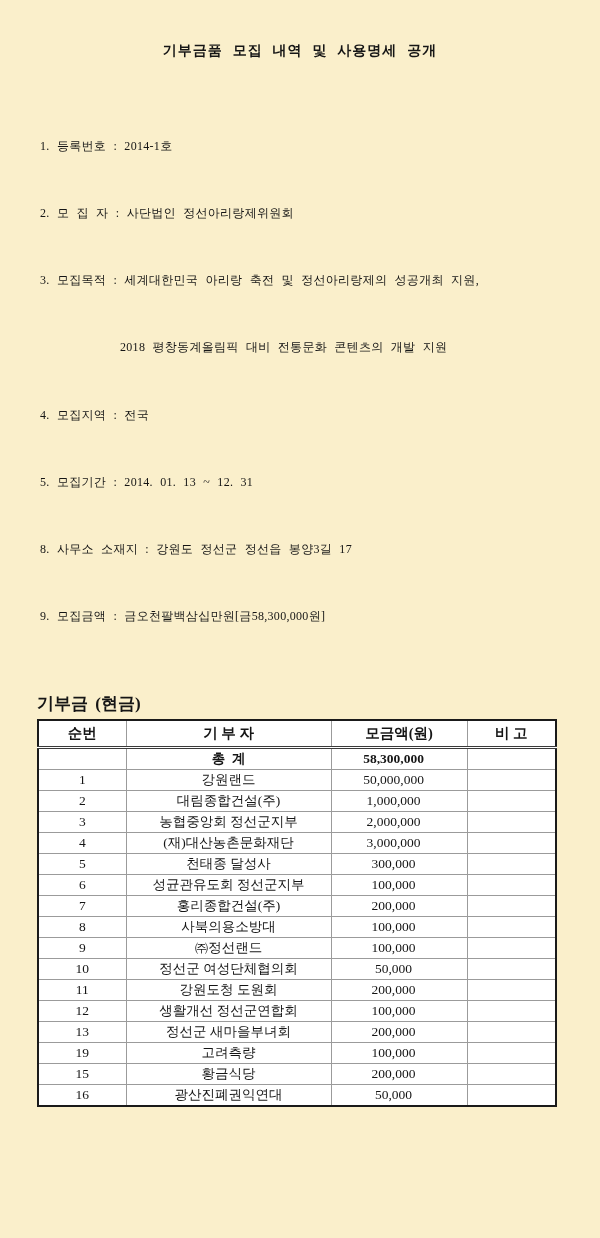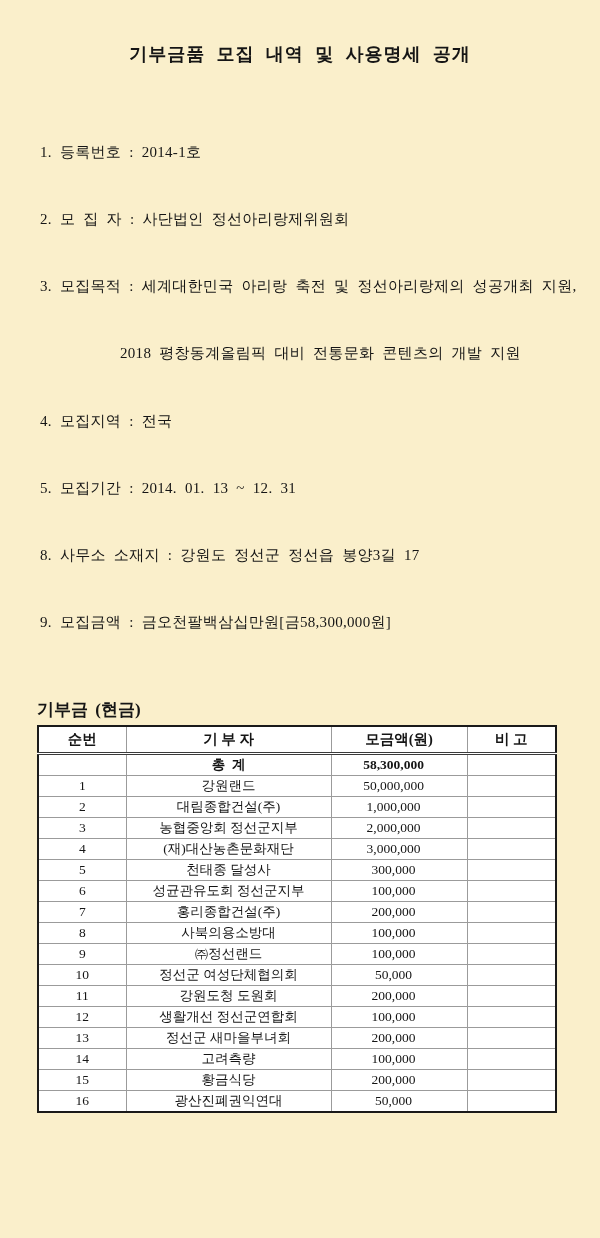--- a/index.html
+++ b/index.html
@@ -10,28 +10,28 @@
     font-family:"Liberation Serif","DejaVu Serif",serif;
     overflow:hidden;
   }
   .doc{width:600px;height:1238px;position:relative;}
 
   .main-title{
     padding-top:42px;
     text-align:center;
     font-family:"DejaVu Sans","Liberation Sans",sans-serif;
     font-weight:bold;
-    font-size:18px;
+    font-size:14px;
     letter-spacing:1px;
     word-spacing:4px;
   }
 
   .info-list{
     margin:30px 16px 0 40px;
-    font-size:15px;
+    font-size:12px;
     line-height:22.4px;
     letter-spacing:0.3px;
     word-spacing:4px;
     white-space:pre;
   }
   .info-line{height:22.4px;}
   .info-line.cont{padding-left:80px;}
 
   .tbl-title{
     width:518px;margin:20px 0 4px 37px;
@@ -179,21 +179,21 @@
         <td class="amount">100,000</td>
         <td></td>
       </tr>
         <tr>
         <td>13</td>
         <td>정선군 새마을부녀회</td>
         <td class="amount">200,000</td>
         <td></td>
       </tr>
         <tr>
-        <td>14</td>
+        <td>19</td>
         <td>고려측량</td>
         <td class="amount">100,000</td>
         <td></td>
       </tr>
         <tr>
         <td>15</td>
         <td>황금식당</td>
         <td class="amount">200,000</td>
         <td></td>
       </tr>

